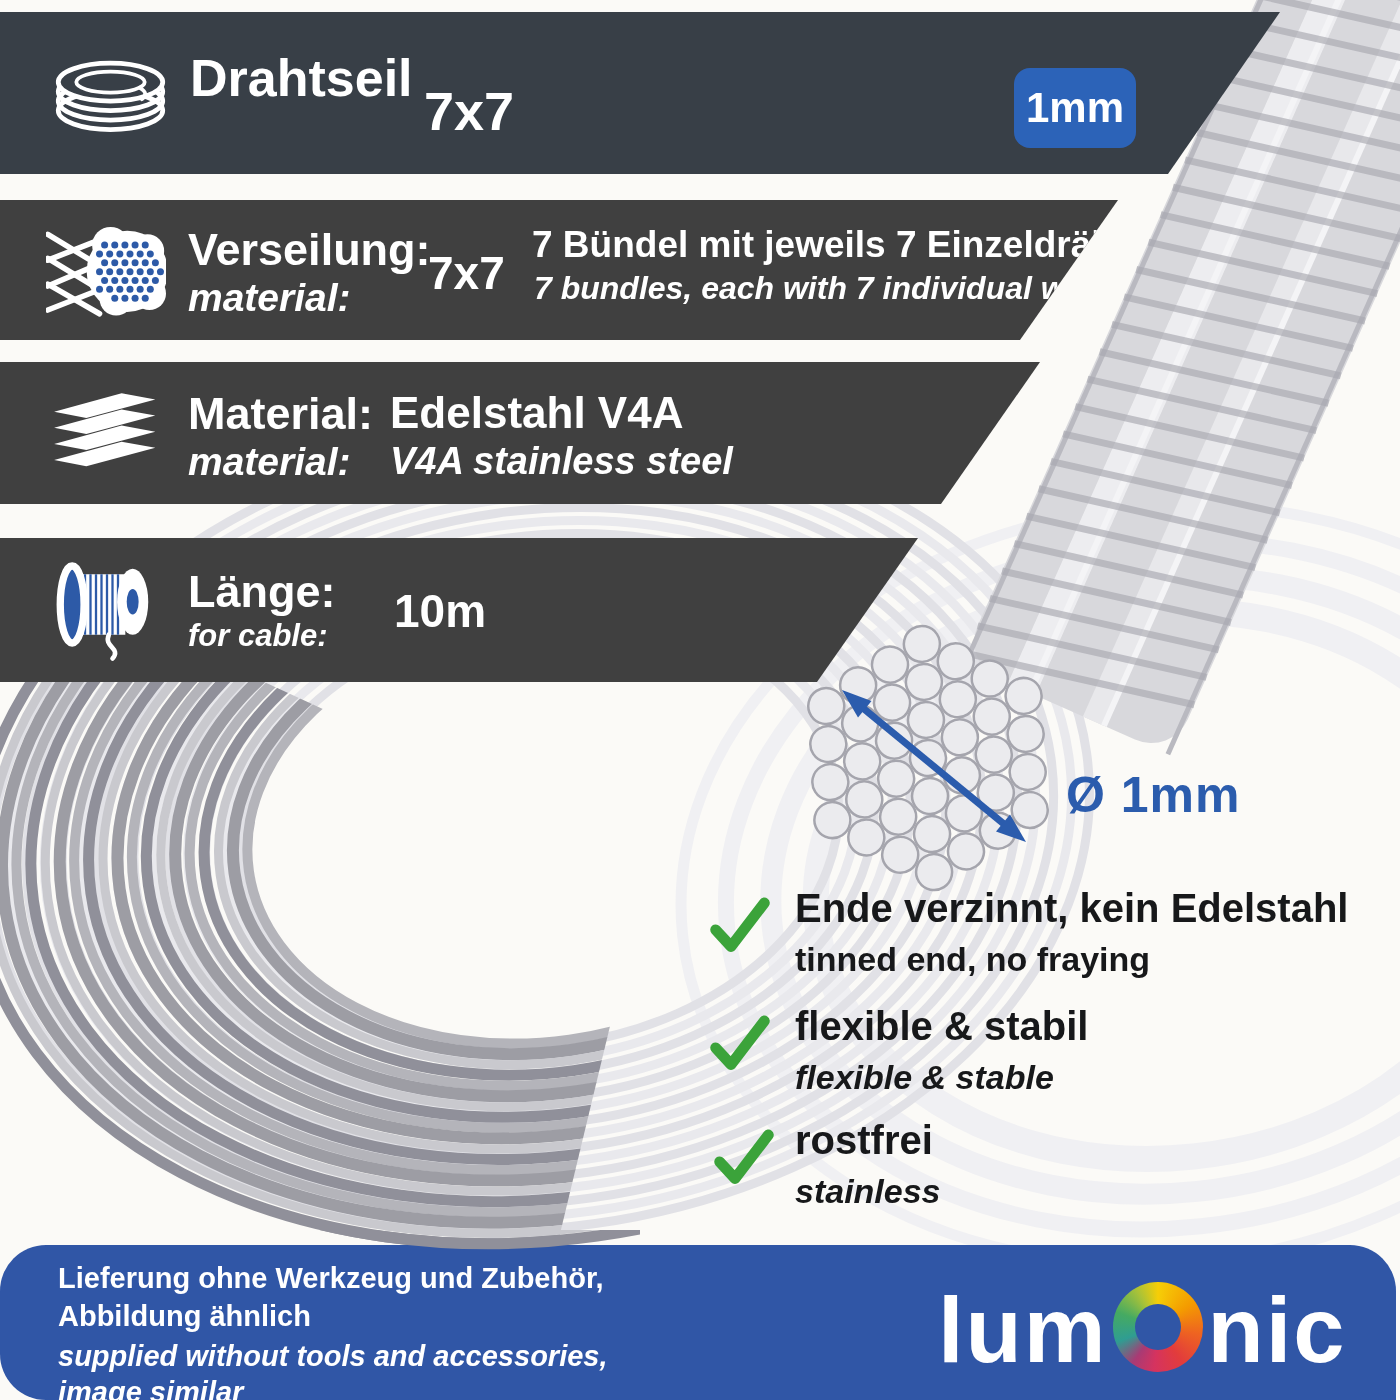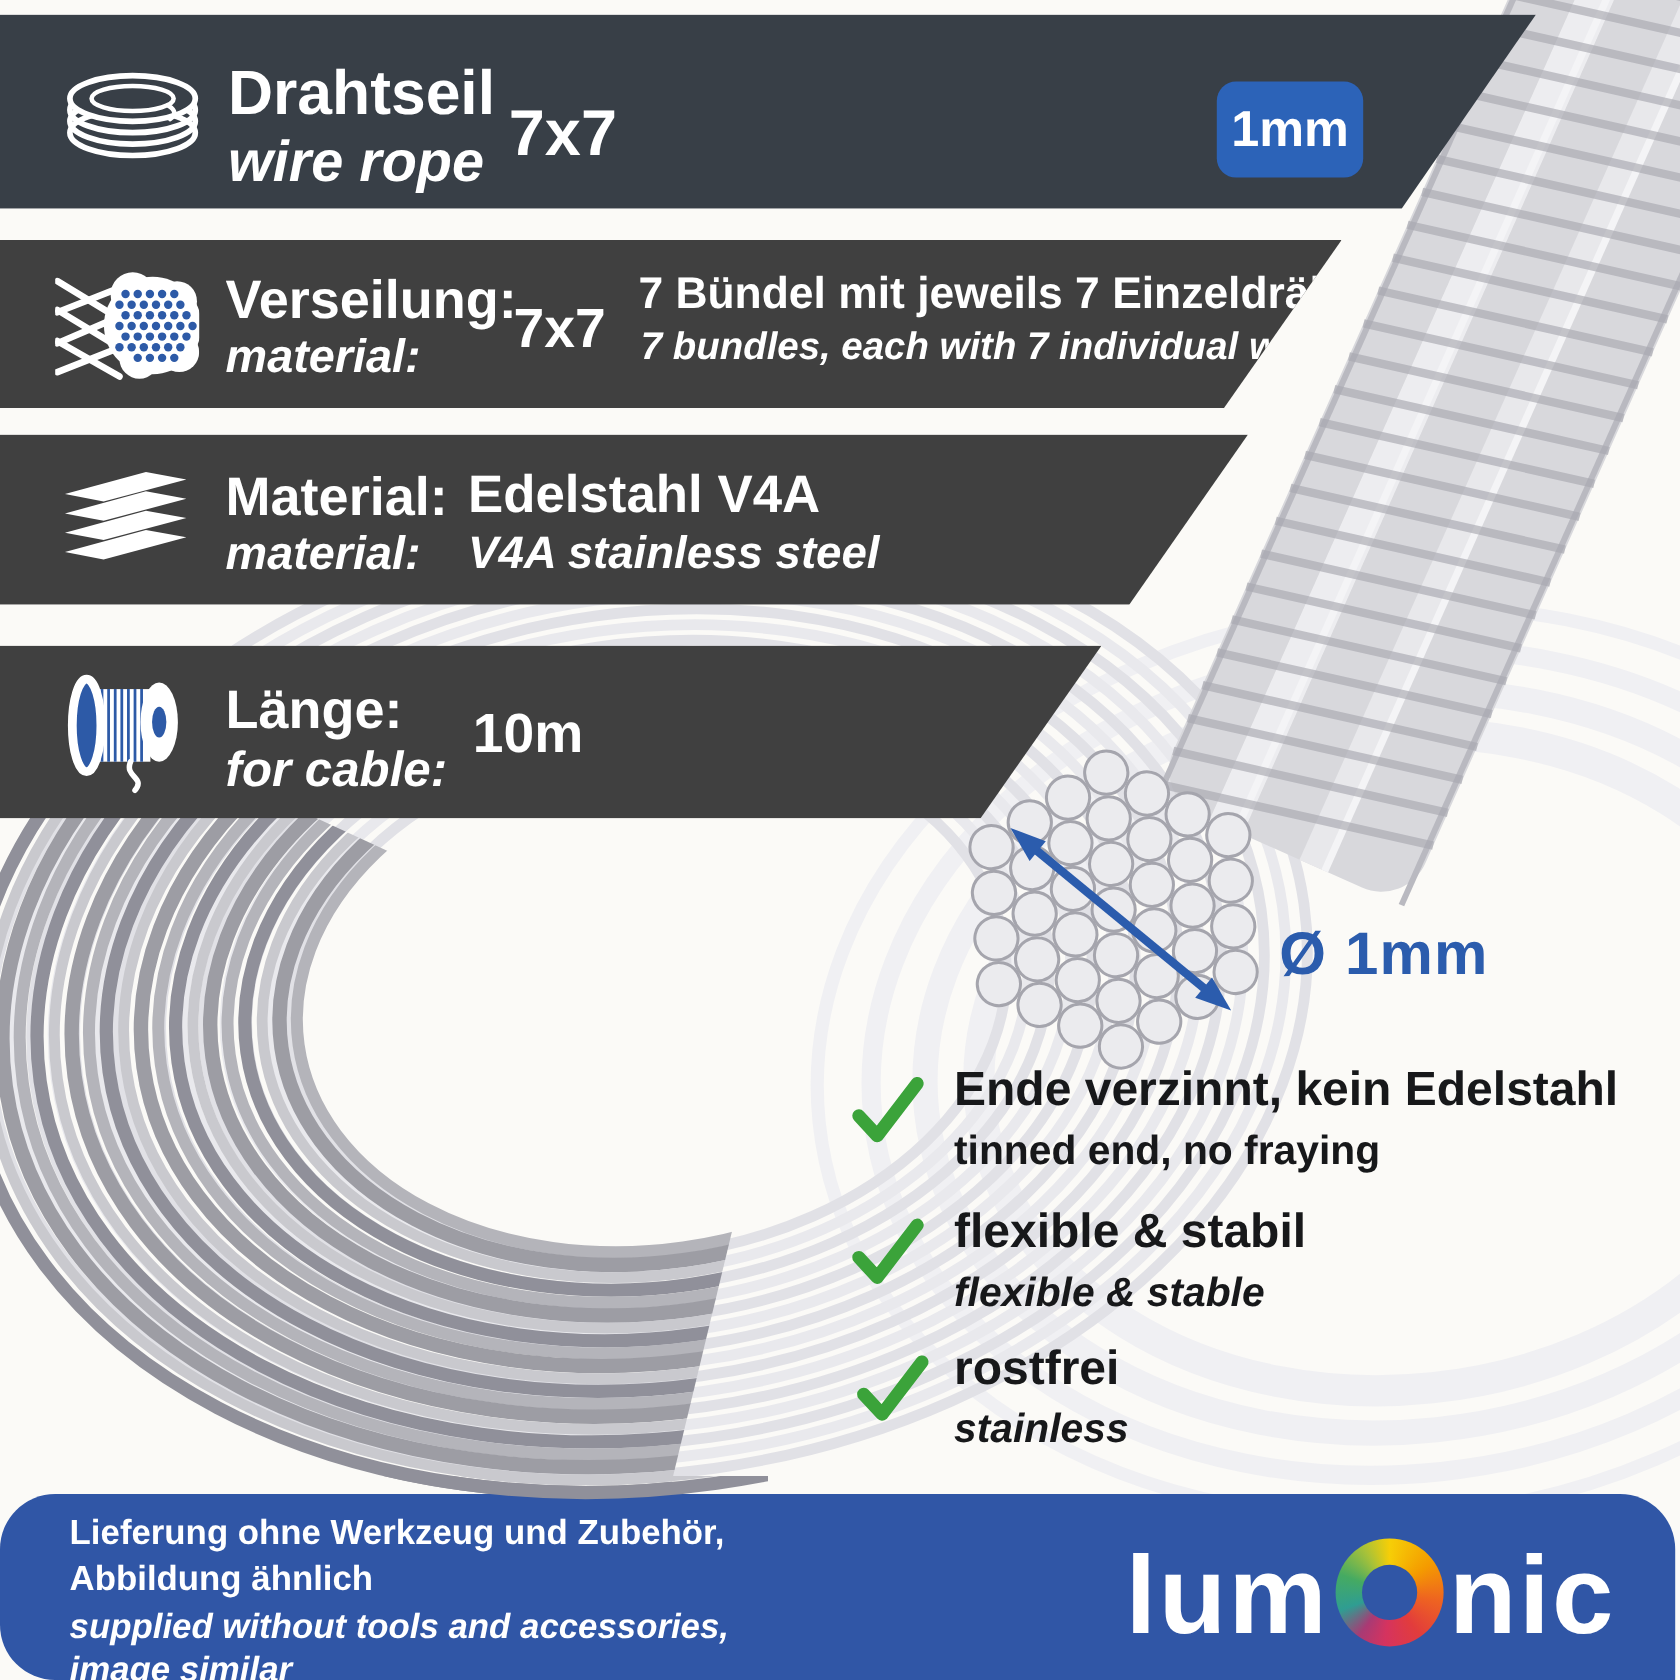--- a/index.html
+++ b/index.html
@@ -203,21 +203,20 @@
   <div class="banner b-dark">
     <svg class="abs" style="left:48px;top:34px;" width="125" height="95" viewBox="0 0 130 100">
       <ellipse cx="65" cy="68" rx="55" ry="20" fill="none" stroke="#fff" stroke-width="5"></ellipse>
       <ellipse cx="65" cy="58" rx="55" ry="20" fill="none" stroke="#fff" stroke-width="5"></ellipse>
       <ellipse cx="65" cy="48" rx="55" ry="20" fill="none" stroke="#fff" stroke-width="5"></ellipse>
       <ellipse cx="65" cy="38" rx="55" ry="20" fill="#383f47" stroke="#fff" stroke-width="5"></ellipse>
       <ellipse cx="65" cy="38" rx="36" ry="11" fill="#383f47" stroke="#fff" stroke-width="4"></ellipse>
       <path d="M96 44 q10 6 2 12" fill="none" stroke="#fff" stroke-width="4" stroke-linecap="round"></path>
     </svg>
     <div class="abs t-de" style="left:190px;top:36px;font-size:52px;">Drahtseil</div>
-    <div class="abs t-en" style="left:190px;top:96px;font-size:48px;">wire rope</div>
     <div class="abs t-de" style="left:424px;top:68px;font-size:54px;">7x7</div>
     <div class="abs badge">1mm</div>
   </div>
 
   <div class="banner b-spec1">
     <svg id="icon-bundle" class="abs" style="left:46px;top:16px;" width="120" height="105" viewBox="0 0 130 110">
       <g stroke="#fff" stroke-width="6" stroke-linecap="round">
         <line x1="2" y1="18" x2="58" y2="52"></line>
           <line x1="2" y1="46" x2="58" y2="24"></line>
         <line x1="2" y1="44" x2="58" y2="78"></line>
@@ -309,21 +308,21 @@
           <line x1="60" y1="16" x2="60" y2="82"></line>
         <line x1="66" y1="16" x2="66" y2="82"></line>
           <line x1="72" y1="16" x2="72" y2="82"></line>
       </g>
       <ellipse cx="22" cy="49" rx="13" ry="42" fill="#2d5aa7" stroke="#fff" stroke-width="8"></ellipse>
       <ellipse cx="88" cy="46" rx="17" ry="36" fill="#fff"></ellipse>
       <ellipse cx="88" cy="46" rx="6.5" ry="14" fill="#2d5aa7"></ellipse>
       <path d="M62 82 C 56 96, 76 96, 66 108" fill="none" stroke="#fff" stroke-width="5" stroke-linecap="round"></path>
     </svg>
     <div class="abs t-de" style="left:188px;top:28px;font-size:45px;">Länge:</div>
-    <div class="abs t-en" style="left:188px;top:80px;font-size:41px;">for cable:</div>
+    <div class="abs t-en" style="left:188px;top:80px;font-size:31px;">for cable:</div>
     <div class="abs t-de" style="left:394px;top:46px;font-size:46px;">10m</div>
   </div>
 
   <div class="features">
     <svg class="abs" style="left:708px;top:894px;z-index:6;" width="64" height="64" viewBox="0 0 100 100">
       <path d="M12 56 L36 82 L88 14" fill="none" stroke="#3ba33a" stroke-width="17" stroke-linecap="round" stroke-linejoin="round"></path>
     </svg>
     <div class="abs feat-de" style="left:795px;top:886px;z-index:6;">Ende verzinnt, kein Edelstahl</div>
     <div class="abs feat-en" style="left:795px;top:940px;z-index:6;font-weight:bold;">tinned end, no fraying</div>
 

